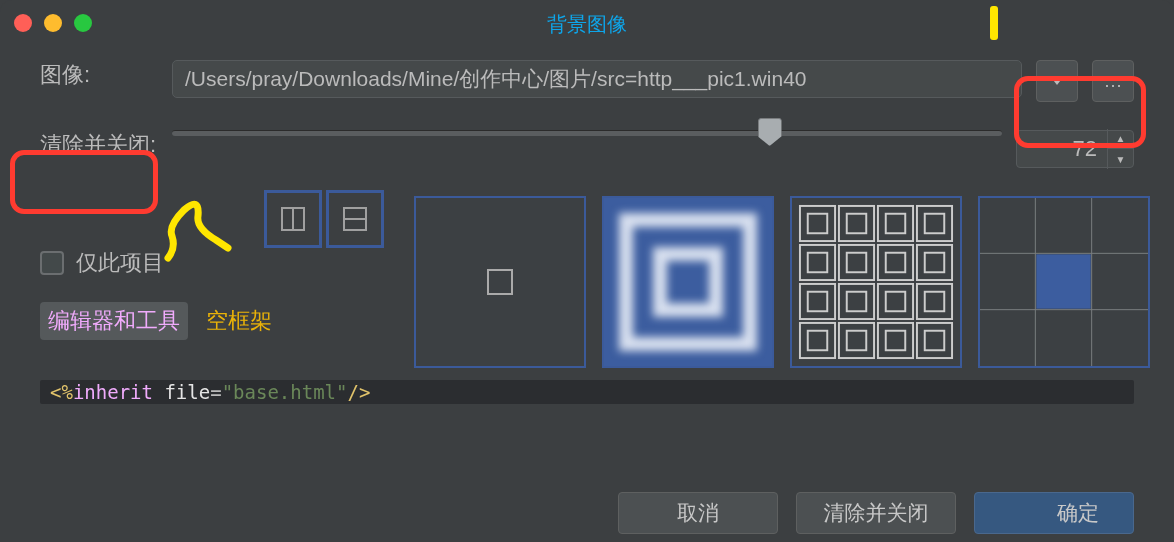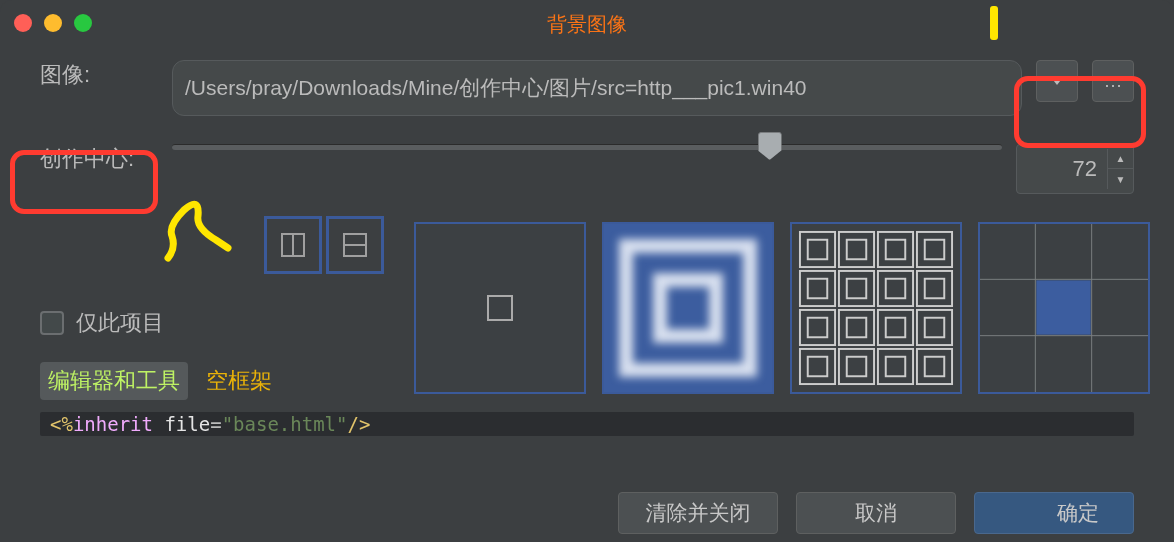--- a/index.html
+++ b/index.html
@@ -29,21 +29,21 @@
     gap: 12px;
   }
   .tl-dot {
     width: 18px; height: 18px; border-radius: 50%;
   }
   .tl-close { background: #ff5f57; }
   .tl-min   { background: #febc2e; }
   .tl-max   { background: #28c840; }
   .title {
     margin: 0 auto;
-    color: #f97316;
+    color: #0ea5e9;
     font-size: 20px;
   }
   .yellow-marker {
     position: absolute;
     right: 176px;
     top: 6px;
     width: 8px; height: 34px;
     background: #ffe600;
     border-radius: 3px;
   }
@@ -56,24 +56,24 @@
     gap: 14px;
     margin-bottom: 28px;
   }
   .label {
     width: 118px;
     font-size: 22px;
     color: #bbbbbb;
   }
   .text-input {
     flex: 1;
-    height: 56px;
+    height: 38px;
     background: #45494a;
     border: 1px solid #565a5c;
-    border-radius: 12px;
+    border-radius: 5px;
     color: #bbbbbb;
     padding: 0 12px;
     font-size: 21px;
     line-height: 40px;
     display: flex;
     align-items: center;
     white-space: nowrap;
     overflow: hidden;
   }
   .combo-btn, .browse-btn {
@@ -116,21 +116,21 @@
   .slider-thumb {
     position: absolute;
     top: -13px;
     width: 24px; height: 28px;
     background: #a8adb0;
     border-radius: 3px 3px 8px 8px;
     clip-path: polygon(0 0, 100% 0, 100% 65%, 50% 100%, 0 65%);
     border: 1px solid #7a7d7f;
   }
   .spinner {
-    width: 118px; height: 50px;
+    width: 118px; height: 38px;
     background: #45494a;
     border: 1px solid #565a5c;
     border-radius: 4px;
     display: flex;
     align-items: center;
   }
   .spinner-val {
     flex: 1;
     text-align: right;
     padding-right: 10px;
@@ -170,21 +170,20 @@
   .orient-btn {
     width: 58px; height: 58px;
     border: 3px solid #3b5a9a;
     background: transparent;
     display: flex; align-items: center; justify-content: center;
     cursor: pointer;
   }
   .orient-btn svg rect { stroke: #a0a0a0; stroke-width: 2; fill: none; }
 
   .checkrow {
-    margin-top: 34px;
     display: flex;
     align-items: center;
     gap: 12px;
     font-size: 22px;
     color: #bbb;
   }
   .checkbox {
     width: 24px; height: 24px;
     border: 2px solid #6b6e70;
     border-radius: 4px;
@@ -195,21 +194,21 @@
     margin-top: 24px;
     display: flex;
     align-items: center;
     gap: 10px;
     font-size: 22px;
   }
   .tab-sel {
     background: #55595b;
     padding: 4px 8px;
     border-radius: 4px;
-    color: #bef264;
+    color: #f0abfc;
   }
   .tab-unsel {
     color: #eab308;
     padding: 4px 8px;
   }
 
   .thumb-row {
     display: flex;
     gap: 16px;
     flex: 1;
@@ -298,21 +297,21 @@
       <svg width="14" height="10">
           <polygon points="0,0 14,0 7,9" fill="#bbb"></polygon>
         </svg>
     </div>
     <div class="browse-btn">
       <span>…</span>
     </div>
   </div>
 
   <div class="row">
-    <div class="label">创作中心:</div>
+    <div class="label">清除并关闭:</div>
     <div class="slider-track">
       <div class="slider-thumb" style="left: calc(72% - 12px);"></div>
     </div>
     <div class="spinner">
       <div class="spinner-val">72</div>
       <div class="spinner-btns">
         <div>▲</div>
         <div>▼</div>
       </div>
     </div>
@@ -378,22 +377,22 @@
       </svg>
     </div>
   </div>
 </div>
 
 <div class="preview-strip">
   <span class="tok-tag">&lt;%</span><span class="tok-kw">inherit</span>&nbsp;<span class="tok-attr">file</span><span class="tok-op">=</span><span class="tok-str">"</span><span class="tok-str">base.html</span><span class="tok-str">"</span><span class="tok-tag">/&gt;</span>
 </div>
 
 <div class="button-bar">
+  <div class="btn">取消</div>
   <div class="btn">清除并关闭</div>
-  <div class="btn">取消</div>
   <div class="btn primary">确定</div>
 </div>
 
 <div class="red-box-1"></div>
 <div class="red-box-2"></div>
 <svg class="yellow-scribble" viewBox="0 0 80 70">
   <path d="M 10 60 Q 18 50 14 38 Q 10 28 26 12 Q 42 -2 40 18 Q 38 30 58 42 L 70 50" fill="none" stroke="#ffe600" stroke-width="7" stroke-linecap="round"></path>
 </svg>
 
 </body></html>

